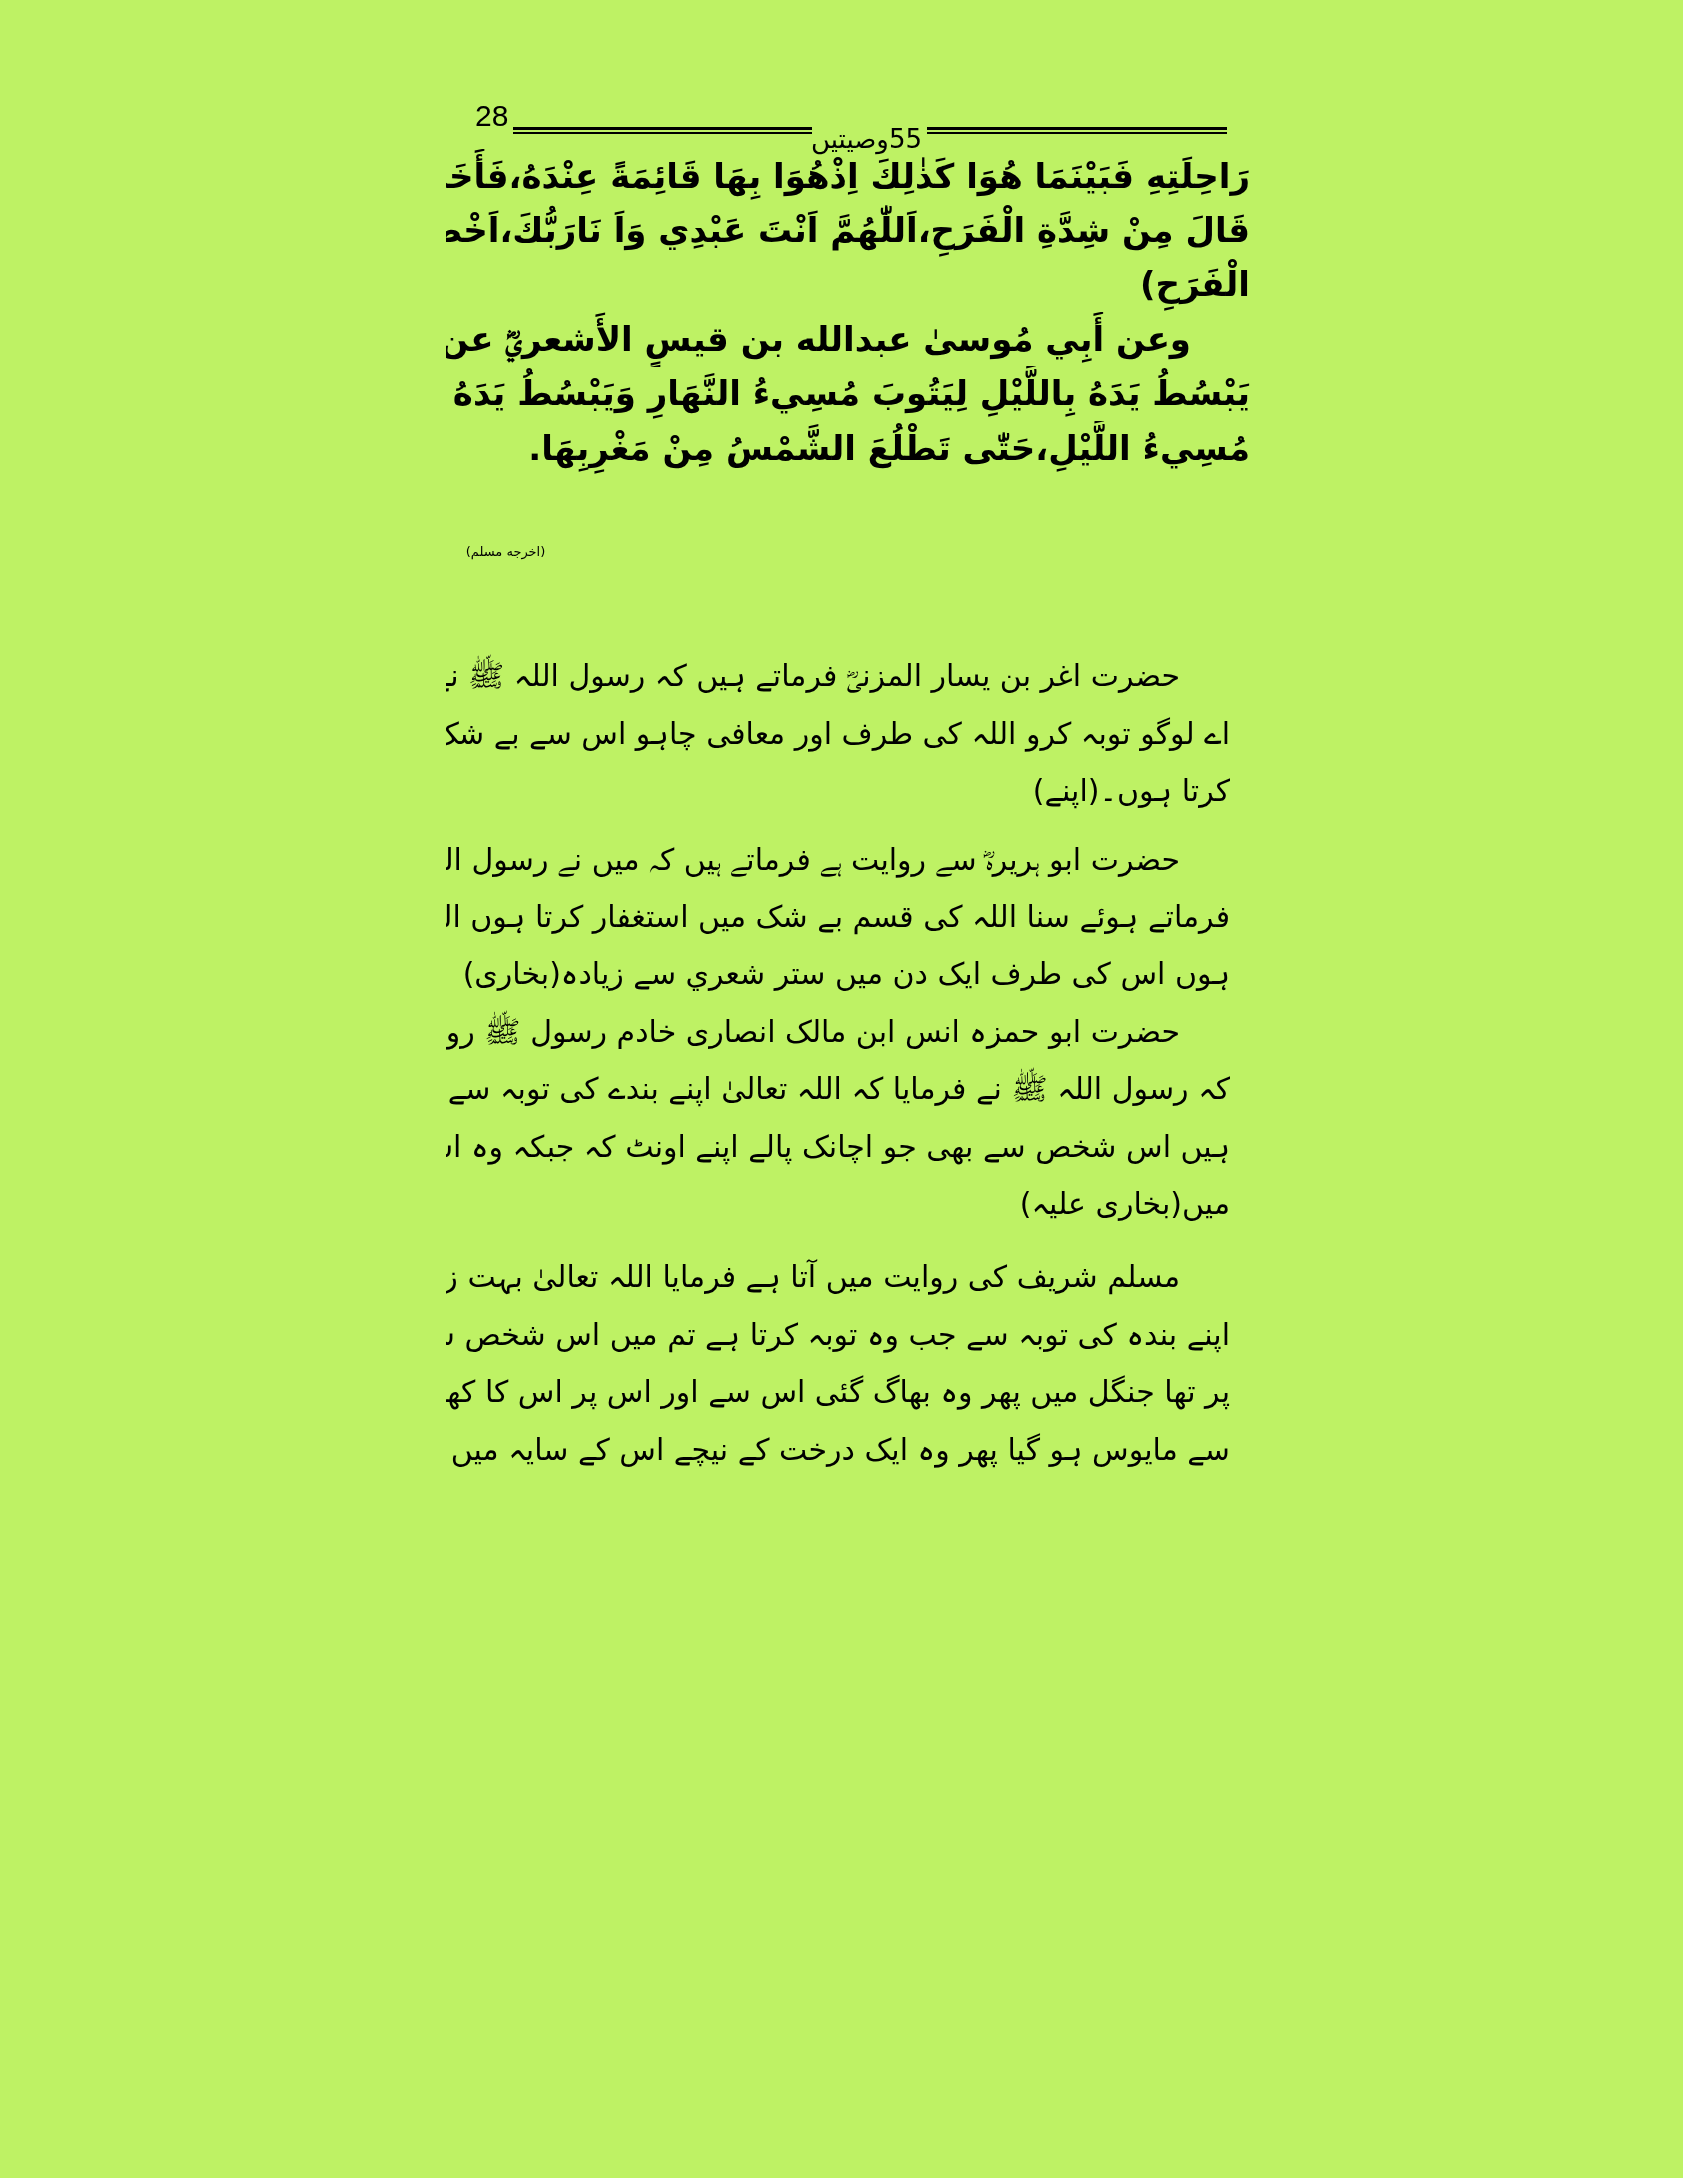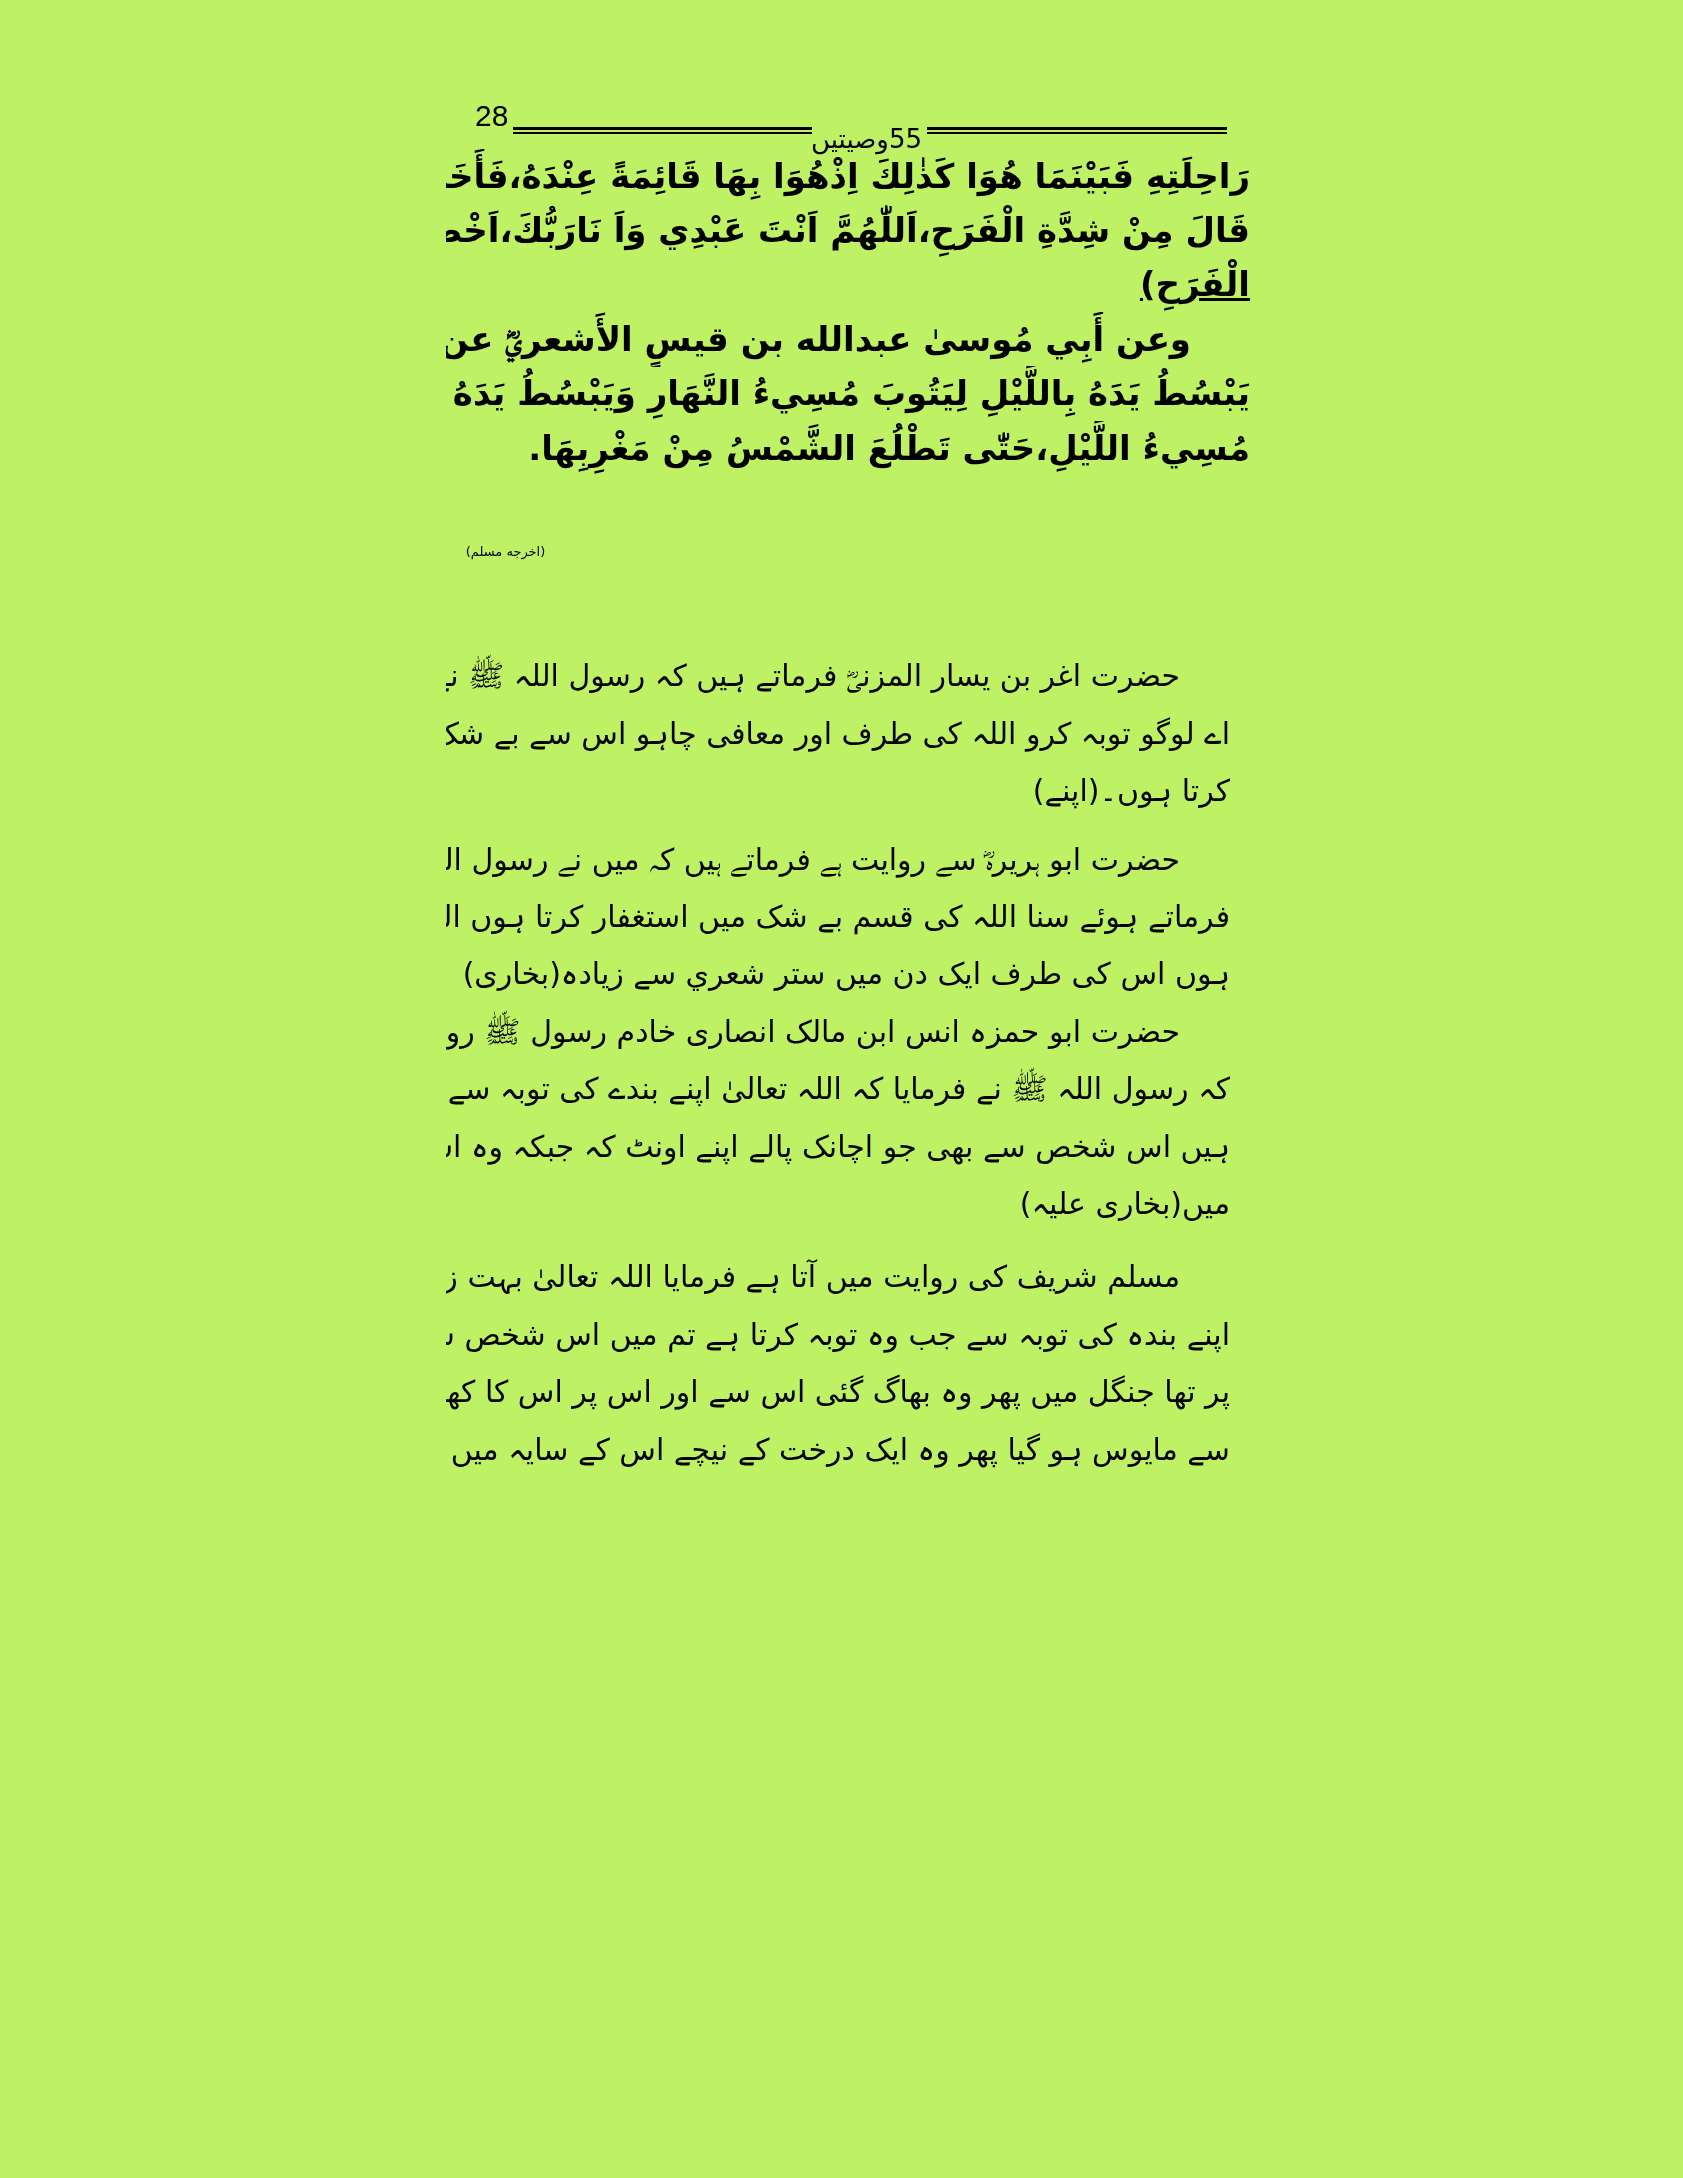--- a/index.html
+++ b/index.html
@@ -35,21 +35,21 @@
   <div class="running-header">
     <span class="page-number">28</span>
     <div class="rule left"></div>
     <span class="book-title">55وصیتیں</span>
     <div class="rule right"></div>
   </div>
 
   <div class="arabic-block" style="top:0;">
     <div class="ar-line" style="top:149px;">رَاحِلَتِهِ فَبَيْنَمَا هُوَا كَذٰلِكَ اِذْهُوَا بِهَا قَائِمَةً عِنْدَهُ،فَأَخَذَ بِخِطَامِهَا ثُمَّ</div>
     <div class="ar-line" style="top:203px;">قَالَ مِنْ شِدَّةِ الْفَرَحِ،اَللّٰهُمَّ اَنْتَ عَبْدِي وَاَ نَارَبُّكَ،اَخْطَأَ مِنْ شِدَّةِ</div>
-    <div class="ar-line last" style="top:257px;text-decoration:underline;">الْفَرَحِ)</div>
+    <div class="ar-line last" style="top:257px;">الْفَرَحِ)</div>
     <div class="ar-line indent" style="top:312px;">وعن أَبِي مُوسىٰ عبدالله بن قيسٍ الأَشعريؓ عن النبي ﷺ قال</div>
     <div class="ar-line" style="top:366px;">يَبْسُطُ يَدَهُ بِاللَّيْلِ لِيَتُوبَ مُسِيءُ النَّهَارِ وَيَبْسُطُ يَدَهُ بِالنَّهَارِ لِيَتُوبَ</div>
     <div class="ar-line last" style="top:421px;">مُسِيءُ اللَّيْلِ،حَتّٰى تَطْلُعَ الشَّمْسُ مِنْ مَغْرِبِهَا.</div>
   </div>
 
   <div class="citation">(اخرجه مسلم)</div>
 
 
   <div class="urdu-block" style="top:0;">
     <div class="ur-line indent" style="top:648px;">حضرت اغر بن یسار المزنیؓ فرماتے ہیں کہ رسول اللہ ﷺ نے ارشاد فرمایا</div>

